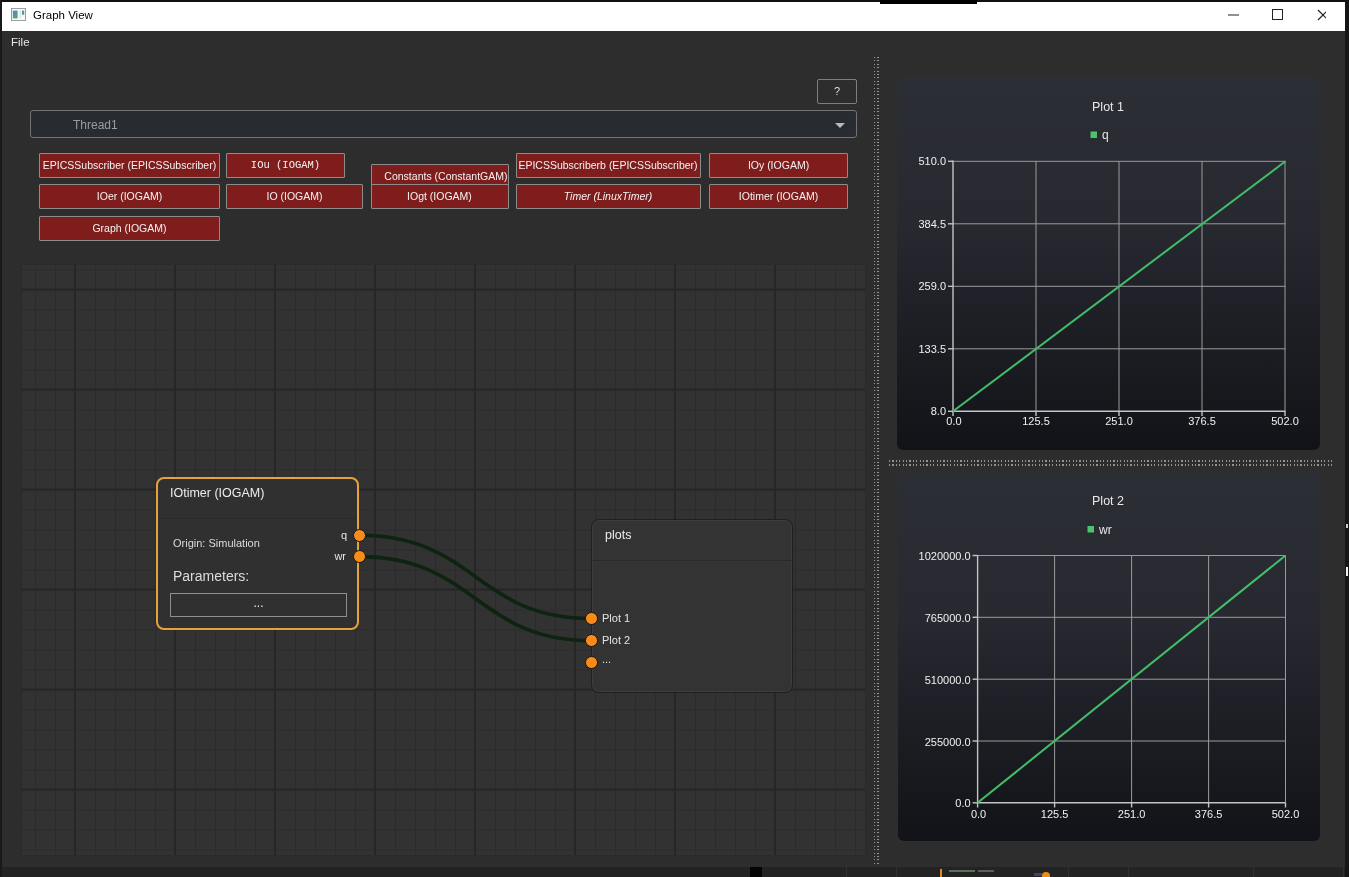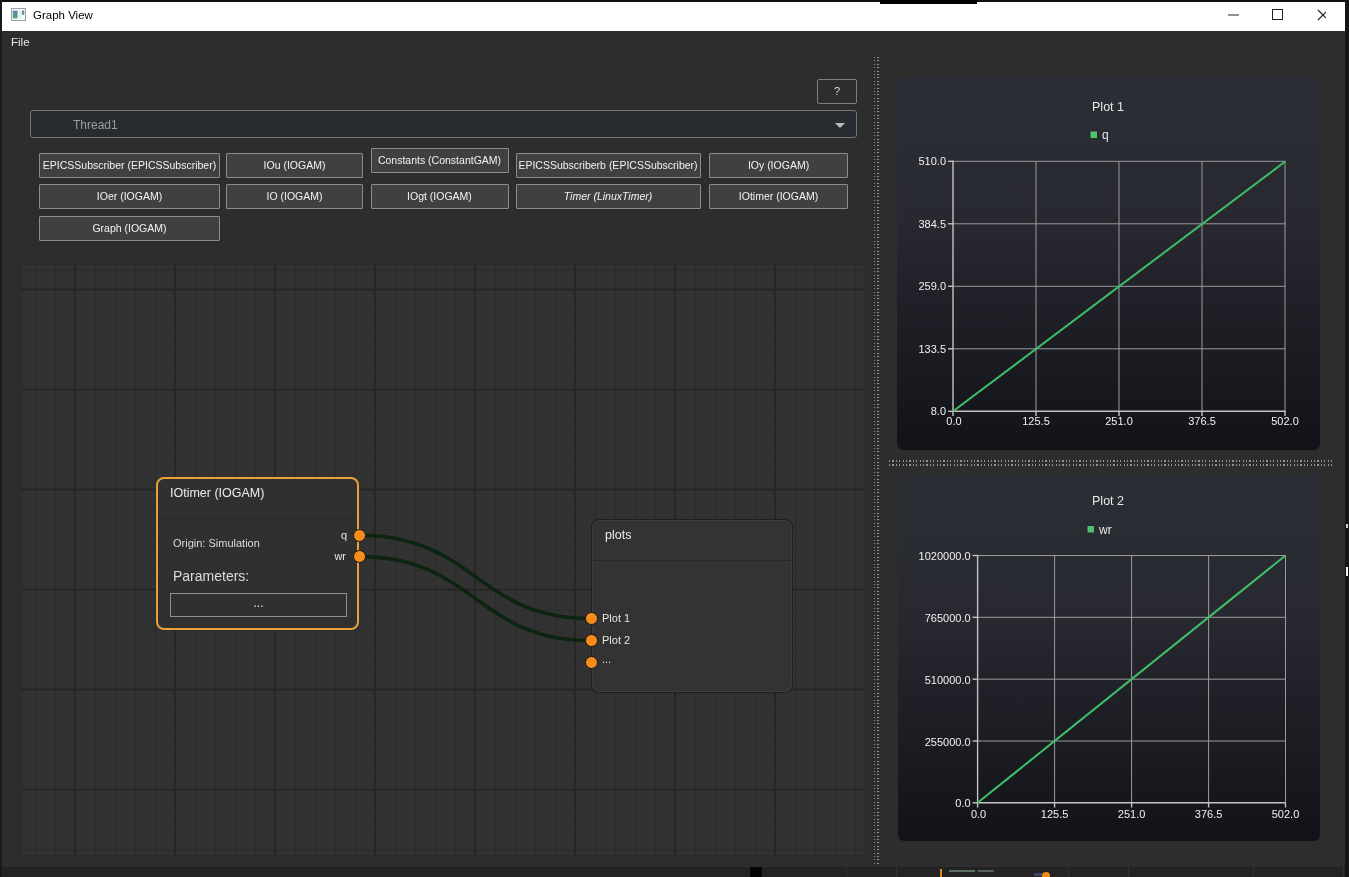--- a/index.html
+++ b/index.html
@@ -13,21 +13,21 @@
   #menubar { left:0; top:31px; width:1349px; height:26px; background:#2d2d2d; }
   #filemenu { left:11px; top:36px; font-size:11.5px; color:#e8e8e8; }
   #helpbtn { left:817px; top:79px; width:40px; height:25px; border:1px solid #7c8084;
     border-radius:2px; color:#dcdcdc; font-size:11px; text-align:center; line-height:23px; }
   #combo { left:30px; top:110px; width:827px; height:28px; background:#282b2f;
     border:1px solid #70757a; border-radius:3px; }
   #combo .txt { position:absolute; left:14px; top:7px; font-size:12px; color:#989da2;margin-left:28px; }
   #combo .arr { position:absolute; right:11px; top:12px; width:0; height:0;
     border-left:5px solid transparent; border-right:5px solid transparent;
     border-top:5px solid #b7bbbf; }
-  .gbtn { position:absolute; height:25px; border:1px solid #8c8c8c; background:#404040;
+  .gbtn { position:absolute; height:25px; border:1px solid #8c8c8c; background:#7f1d1d;
     color:#f2f2f2; font-size:10.5px; text-align:center; line-height:23px; border-radius:1px;
     white-space:nowrap; overflow:hidden; }
   #canvas { left:21px; top:264px; width:845px; height:592px; background:#323232;
     border:1px solid #2a2a2a;
     background-image:
       linear-gradient(to right, #262626 2px, transparent 2px),
       linear-gradient(to bottom, #262626 2px, transparent 2px),
       linear-gradient(to right, #2b2b2b 1px, transparent 1px),
       linear-gradient(to bottom, #2b2b2b 1px, transparent 1px);
     background-size:100px 100px,100px 100px,20px 20px,20px 20px;
@@ -91,22 +91,22 @@
 <div class="abs plabel" style="left:602px; top:612px;">Plot 1</div>
 <div class="abs plabel" style="left:602px; top:634px;">Plot 2</div>
 <div class="abs plabel" style="left:602px; top:653px;">...</div>
 
 <div class="abs" id="helpbtn">?</div>
 <div class="abs" id="combo">
     <span class="txt">Thread1</span>
     <span class="arr"></span>
   </div>
 <div class="gbtn" style="left:39px;  top:153px; width:181px;">EPICSSubscriber (EPICSSubscriber)</div>
-<div class="gbtn" style="left:226px; top:153px; width:137px;">IOu (IOGAM)</div>
-<div class="gbtn" style="left:370.5px; top:148px; width:138px;">Constants (ConstantGAM)</div>
+<div class="gbtn" style="left:226px; top:153px; width:119px;font-family:Liberation Mono, monospace;">IOu (IOGAM)</div>
+<div class="gbtn" style="left:370.5px; top:164px; width:138px;text-align:right;">Constants (ConstantGAM)</div>
 <div class="gbtn" style="left:515.5px; top:153px; width:185px;">EPICSSubscriberb (EPICSSubscriber)</div>
 <div class="gbtn" style="left:709px; top:153px; width:139px;">IOy (IOGAM)</div>
 <div class="gbtn" style="left:39px;  top:184px; width:181px;">IOer (IOGAM)</div>
 <div class="gbtn" style="left:226px; top:184px; width:137px;">IO (IOGAM)</div>
 <div class="gbtn" style="left:370.5px; top:184px; width:138px;">IOgt (IOGAM)</div>
 <div class="gbtn" style="left:515.5px; top:184px; width:185px;font-style:italic;">Timer (LinuxTimer)</div>
 <div class="gbtn" style="left:709px; top:184px; width:139px;">IOtimer (IOGAM)</div>
 <div class="gbtn" style="left:39px;  top:215.5px; width:181px;">Graph (IOGAM)</div>
 
 <div class="dotcol" style="left:873.5px; top:57px;  height:809px; width:1.5px;"></div>

